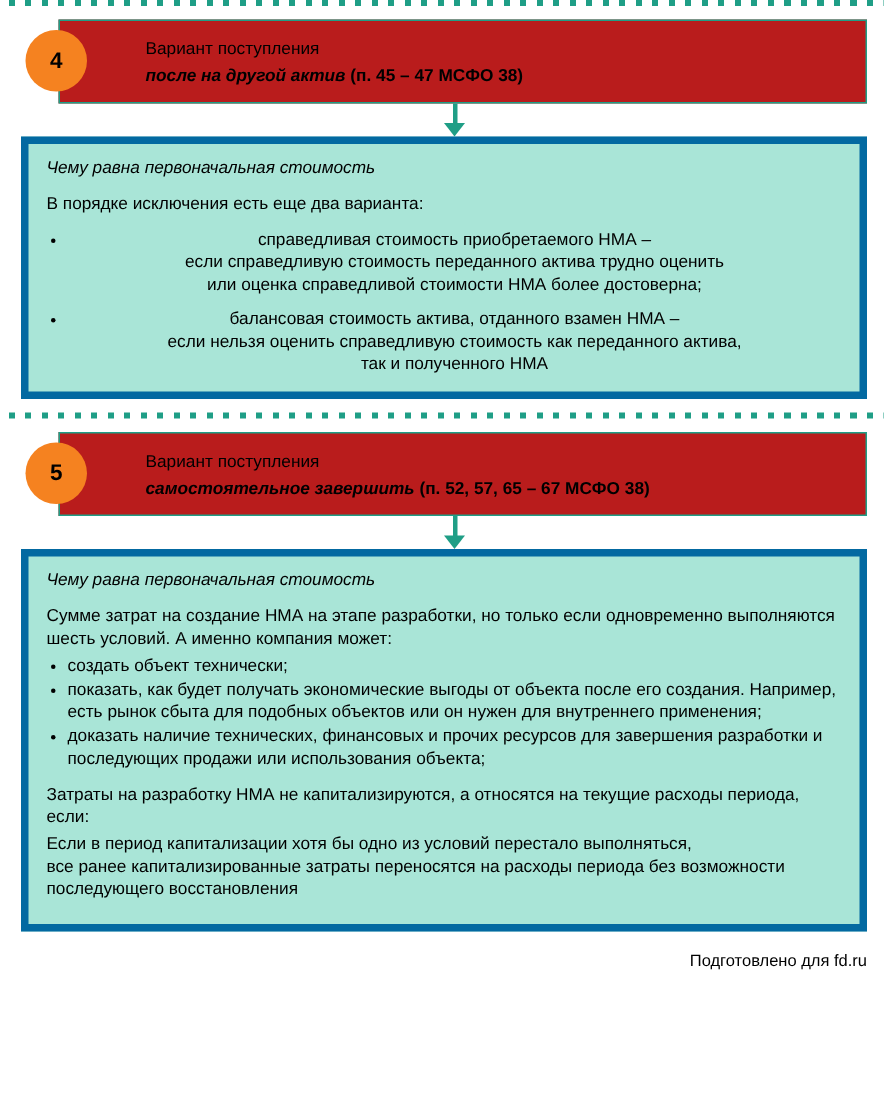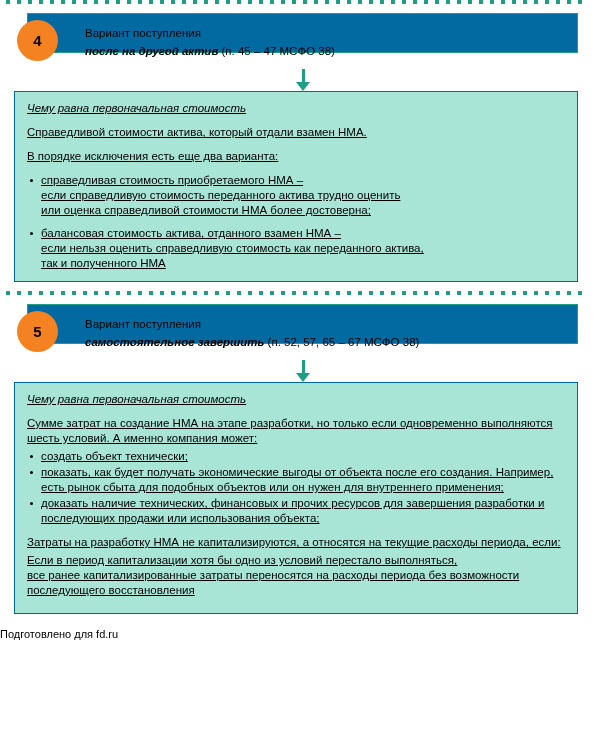--- a/index.html
+++ b/index.html
@@ -40,25 +40,25 @@
   }
 
   
   .header-row {
     position: relative;
     margin: 9px 17px 0 17px;
     height: 56px;
   }
   .header-bar {
     position: absolute;
-    left: 10px;
+    left: 22px;
     right: 0;
     top: 0;
-    height: 40px;
-    background: #0369a1;
+    height: 56px;
+    background: #b91c1c;
     border: 1px solid #1f9e86;
     box-sizing: border-box;
   }
   .header-text {
     position: absolute;
     left: 57px;
     top: 0;
     right: 6px;
     height: 56px;
     display: flex;
@@ -74,21 +74,21 @@
   .header-line2 {
     font-size: 11.5px;
     line-height: 14px;
     color: #000;
   }
   .header-line2 .em {
     font-weight: bold;
     font-style: italic;
   }
   .header-line2 .ref {
-    font-weight: normal;
+    font-weight: bold;
     font-style: normal;
   }
 
   .badge {
     position: absolute;
     left: 0px;
     top: 7px;
     width: 41px;
     height: 41px;
     border-radius: 50%;
@@ -123,24 +123,23 @@
     height: 0;
     border-left: 7px solid transparent;
     border-right: 7px solid transparent;
     border-top: 9px solid #1f9e86;
   }
 
   
   .body-box {
     margin: 0 17px 0 14px;
     background: #a9e5d7;
-    border: 1px solid #0369a1;
+    border: 5px solid #0369a1;
     box-sizing: border-box;
     padding: 9px 12px 10px 12px;
-    text-decoration: underline;
   }
   .subtitle {
     font-style: italic;
     font-size: 11.5px;
     line-height: 15px;
     margin-bottom: 9px;
   }
   .para {
     font-size: 11.5px;
     line-height: 15px;
@@ -152,20 +151,21 @@
   .para.last {
     margin-bottom: 5px;
   }
   ul.bullets {
     list-style: none;
     margin: 0 0 9px 0;
     padding: 0;
   }
   ul.bullets.last {
     margin-bottom: 0;
+    text-align: center;
   }
   ul.bullets.gap li {
     margin-bottom: 8px;
   }
   ul.bullets li {
     position: relative;
     padding-left: 14px;
     font-size: 11.5px;
     line-height: 15px;
     margin-bottom: 1px;
@@ -178,21 +178,21 @@
     top: 6px;
     width: 3px;
     height: 3px;
     border-radius: 50%;
     background: #000;
   }
 
   
   .footer {
     margin: 13px 17px 0 0;
-    text-align: left;
+    text-align: right;
     font-size: 11px;
     line-height: 14px;
     color: #000;
   }
 
   .spacer-9 { height: 9px; }
 </style>
 </head>
 <body>
 
@@ -214,21 +214,20 @@
       <div class="badge">4</div>
     </div>
 
     <div class="arrow-wrap">
       <div class="arrow-line"></div>
       <div class="arrow-head"></div>
     </div>
 
     <div class="body-box">
       <div class="subtitle">Чему равна первоначальная стоимость</div>
-      <p class="para">Справедливой стоимости актива, который отдали взамен НМА.</p>
       <p class="para">В порядке исключения есть еще два варианта:</p>
       <ul class="bullets gap last">
         <li>справедливая стоимость приобретаемого НМА –<br>если справедливую стоимость переданного актива трудно оценить<br>или оценка справедливой стоимости НМА более достоверна;</li>
         <li>балансовая стоимость актива, отданного взамен НМА –<br>если нельзя оценить справедливую стоимость как переданного актива,<br>так и полученного НМА</li>
       </ul>
     </div>
   </div>
 
   <div class="spacer-9"></div>
 

